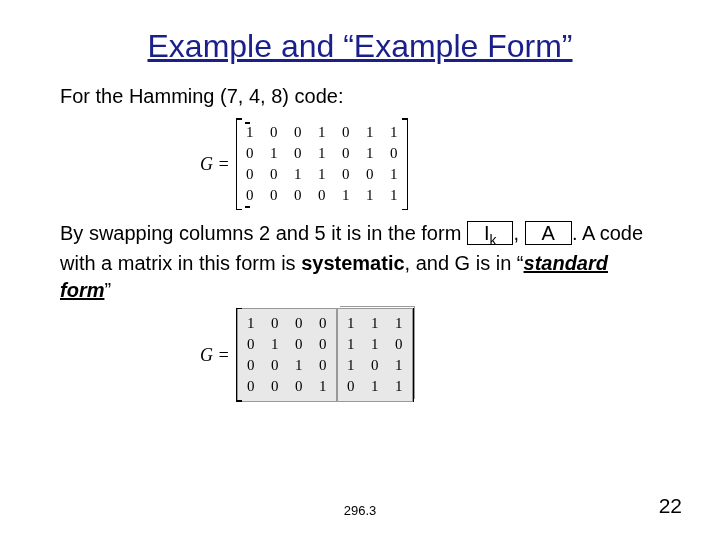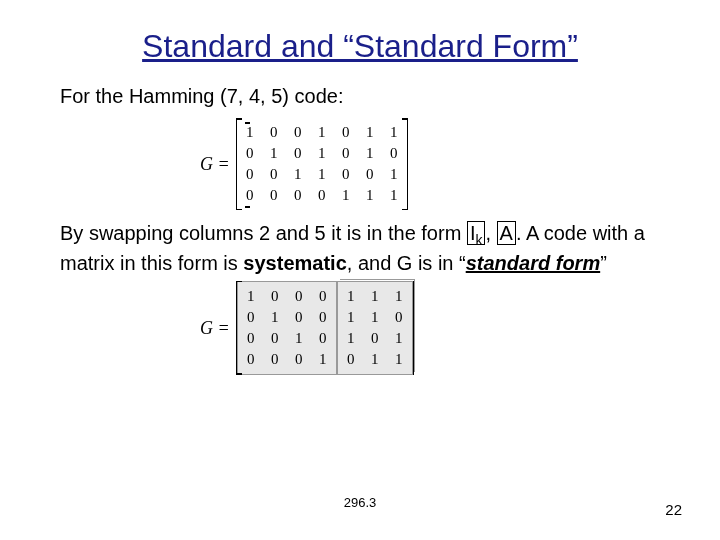--- a/index.html
+++ b/index.html
@@ -109,59 +109,59 @@
     position: absolute;
     top: -3px; right: -3px;
     width: 100%;
     height: 100%;
     border-top: 1px solid #999;
     border-right: 1px solid #999;
     pointer-events: none;
   }
   .boxed {
     border: 1px solid #000;
-    padding: 0 2px;
+    padding: 0 16px;
   }
   .sub {
     font-size: 0.7em;
     vertical-align: sub;
   }
   .bold {
     font-weight: bold;
     text-align: center;
   }
   .underline {
     text-decoration: underline;
     font-style: italic;
   }
   .footer-left {
     position: absolute;
-    bottom: 30px;
+    bottom: 22px;
     left: 0;
     width: 100%;
     text-align: center;
     font-size: 13px;
     font-family: Arial, sans-serif;
   }
   .footer-right {
     position: absolute;
     bottom: 22px;
     right: 38px;
-    font-size: 15px;
+    font-size: 21px;
     font-family: Arial, sans-serif;
   }
 </style>
 </head>
 <body>
 
-<h1 class="title">Standard and “Standard Form”</h1>
+<h1 class="title">Example and “Example Form”</h1>
 
 <div class="content">
 
-  <div class="para1">For the Hamming (7, 4, 5) code:</div>
+  <div class="para1">For the Hamming (7, 4, 8) code:</div>
 
   <div class="matrix-block">
     <div class="matrix-wrap">
       <span class="g-eq">G =</span>
       <div class="matrix">
         <span class="tl"></span>
           <span class="tr"></span>
           <span class="bl"></span>
           <span class="br"></span>
         <div id="m1">

